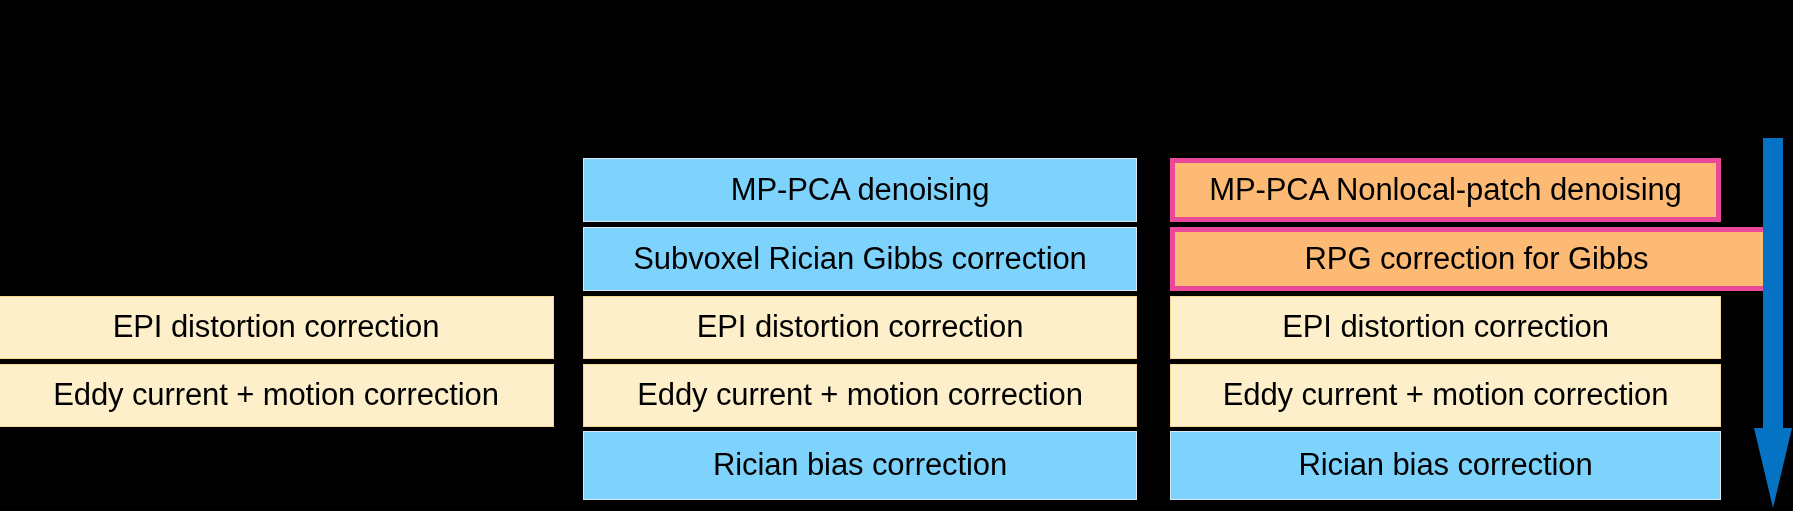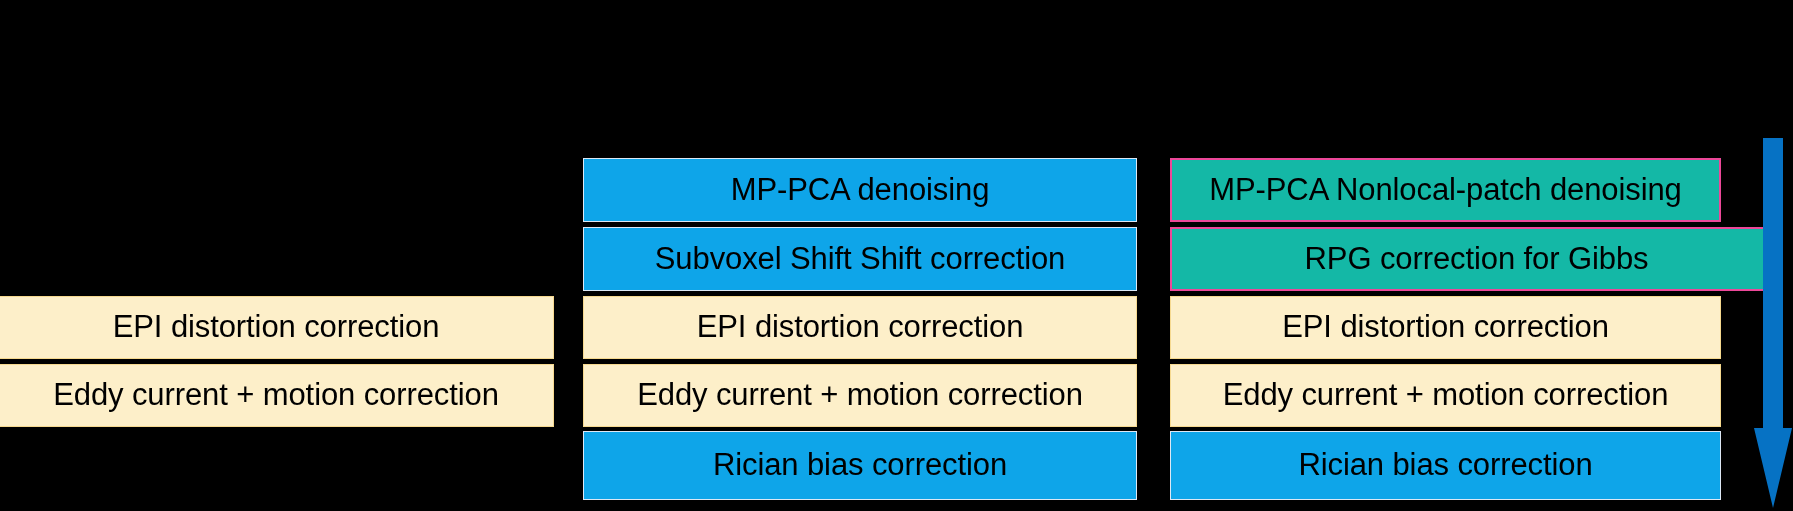--- a/index.html
+++ b/index.html
@@ -35,30 +35,30 @@
     text-align: center;
     color: #000000;
     font-size: 31px;
     line-height: 1.05;
     letter-spacing: -0.1px;
     white-space: nowrap;
     overflow: hidden;
     padding: 0 6px;
   }
   .step-box.blue {
-    background: #0ea5e9;
+    background: #7dd3fc;
     border: 1px solid #dde8f5;
   }
   .step-box.cream {
     background: #fdefc9;
     border: 1px solid #f6d98f;
   }
   .step-box.orange {
-    background: #14b8a6;
-    border: 2px solid #ec4899;
+    background: #fdba74;
+    border: 5px solid #ec4899;
   }
   
   #flow-arrow {
     position: absolute;
     left: 1736px;
     top: 138px;
     width: 56px;
     height: 370px;
   }
   #flow-arrow svg {
@@ -72,21 +72,21 @@
 
 <div id="canvas">
 
   <div class="col" id="col-0">
     <div class="step-box cream" id="c0r0" style="left: -2px; width: 556px; top: 296px; height: 63px;">EPI distortion correction</div>
     <div class="step-box cream" id="c0r1" style="left: -2px; width: 556px; top: 364px; height: 63px;">Eddy current + motion correction</div>
   </div>
 
   <div class="col" id="col-1">
     <div class="step-box blue" id="c1r0" style="left: 583px; width: 554px; top: 158px; height: 64px;">MP-PCA denoising</div>
-    <div class="step-box blue" id="c1r1" style="left: 583px; width: 554px; top: 227px; height: 64px;">Subvoxel Shift Shift correction</div>
+    <div class="step-box blue" id="c1r1" style="left: 583px; width: 554px; top: 227px; height: 64px;">Subvoxel Rician Gibbs correction</div>
     <div class="step-box cream" id="c1r2" style="left: 583px; width: 554px; top: 296px; height: 63px;">EPI distortion correction</div>
     <div class="step-box cream" id="c1r3" style="left: 583px; width: 554px; top: 364px; height: 63px;">Eddy current + motion correction</div>
     <div class="step-box blue" id="c1r4" style="left: 583px; width: 554px; top: 431px; height: 69px;">Rician bias correction</div>
   </div>
 
   <div class="col" id="col-2">
     <div class="step-box orange" id="c2r0" style="left: 1170px; width: 551px; top: 158px; height: 64px;">MP-PCA Nonlocal-patch denoising</div>
     <div class="step-box orange" id="c2r1" style="left: 1170px; width: 613px; top: 227px; height: 64px;">RPG correction for Gibbs</div>
     <div class="step-box cream" id="c2r2" style="left: 1170px; width: 551px; top: 296px; height: 63px;">EPI distortion correction</div>
     <div class="step-box cream" id="c2r3" style="left: 1170px; width: 551px; top: 364px; height: 63px;">Eddy current + motion correction</div>

